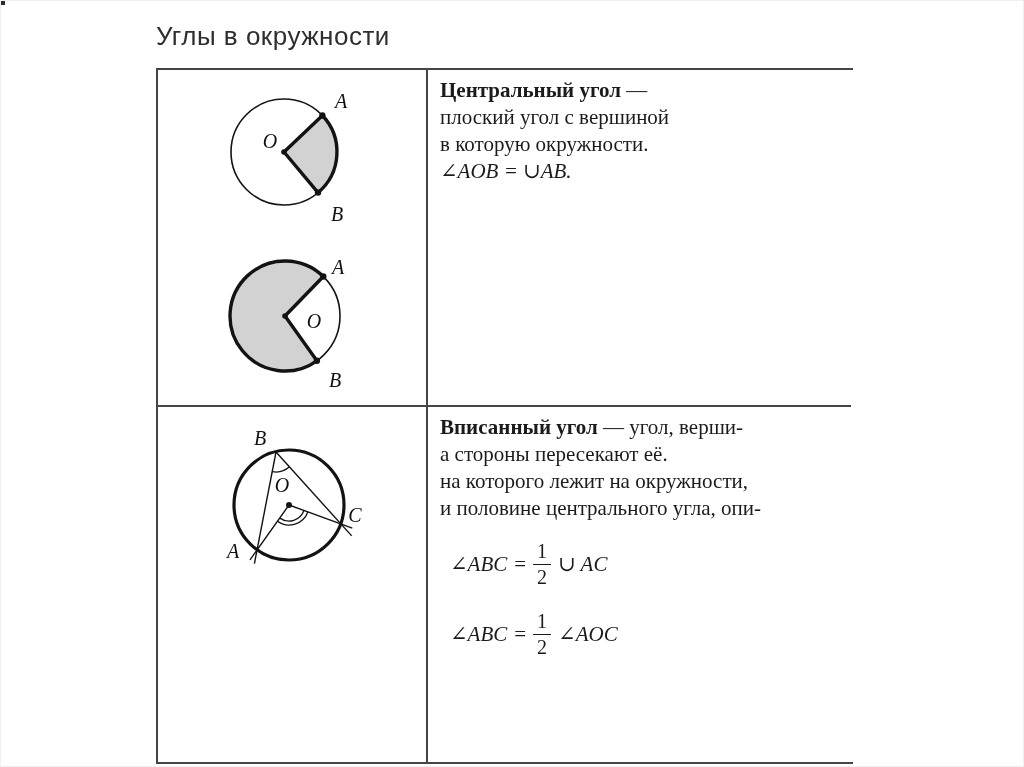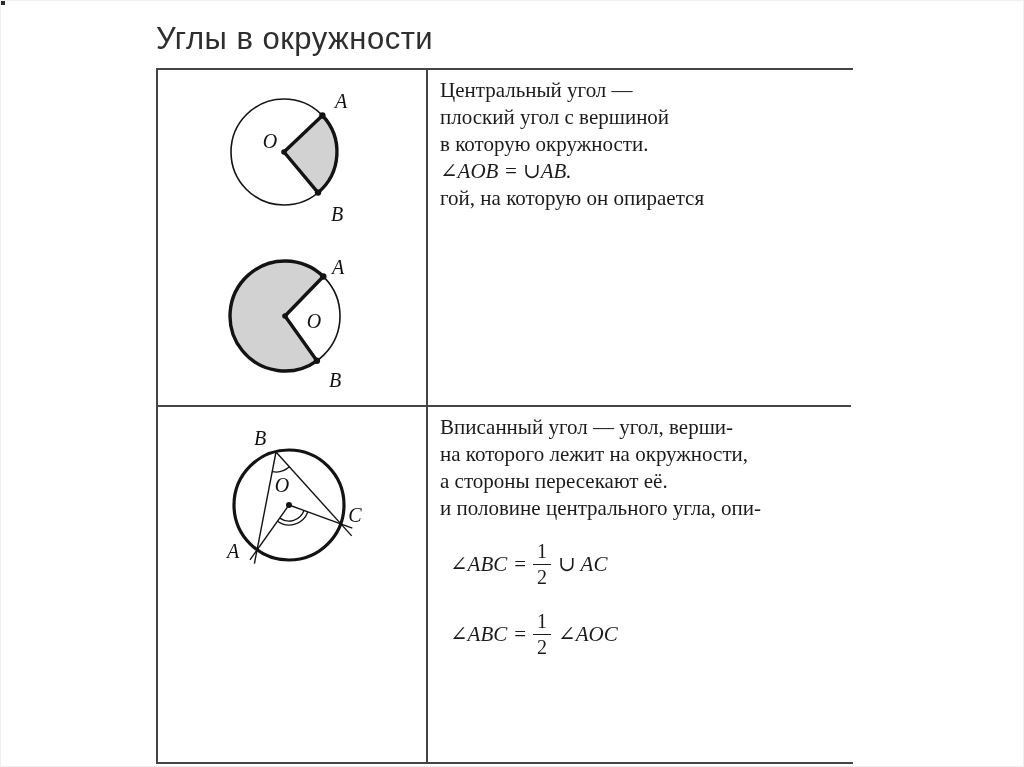--- a/index.html
+++ b/index.html
@@ -5,34 +5,34 @@
   html,body{margin:0;padding:0;background:#fff;}
   #page{
     position:relative;width:1024px;height:767px;background:#ffffff;
     font-family:"Liberation Serif","DejaVu Serif",serif;color:#1b1b1b;
     overflow:hidden;box-sizing:border-box;border:1px solid #f0f0f0;
   }
   #corner-speck{position:absolute;left:0;top:0;width:4px;height:4px;background:#2a2a2a;}
   #slide-title{
     position:absolute;left:155px;top:20px;
     font-family:"Liberation Sans","DejaVu Sans",sans-serif;
-    font-size:31px;letter-spacing:0.5px;color:#2e2e2e;
+    font-size:26px;letter-spacing:0.5px;color:#2e2e2e;
   }
   #info-table{
     position:absolute;left:155px;top:67px;width:697px;height:696px;
     border-top:2px solid #454545;border-left:2px solid #454545;border-bottom:2px solid #454545;
     box-sizing:border-box;display:grid;
     grid-template-columns:270px 423px;grid-template-rows:337px 355px;
   }
   .cell{position:relative;box-sizing:border-box;}
   .cell-diagram{border-right:2px solid #454545;}
   .row-top{border-bottom:2px solid #454545;}
   .cell-text{padding:7px 6px 0 12px;}
   .tline{font-size:21px;line-height:27px;white-space:nowrap;}
-  .tline b{font-weight:normal;margin-top:29px;}
+  .tline b{font-weight:bold;margin-top:29px;}
   .math{font-style:italic;}
   .formula{
     display:flex;align-items:center;gap:7px;font-size:21px;
     margin:14px 0 0 10px;height:56px;
   }
   .formula .lhs,.formula .rhs{font-style:italic;}
   .frac{display:inline-flex;flex-direction:column;align-items:center;line-height:1.15;font-size:20px;}
   .frac .num{padding:0 4px 1px 4px;border-bottom:1.6px solid #1b1b1b;}
   .frac .den{padding-top:1px;}
   svg{display:block;}
@@ -77,21 +77,20 @@
         </g>
       </svg>
     </div>
 
     <div class="cell cell-text row-top">
       <div>
           <div class="tline"><b>Центральный угол</b> —</div>
           <div class="tline">плоский угол с вершиной</div>
           <div class="tline">в которую окружности.</div>
           <div class="tline"><span class="math">∠AOB = ∪AB.</span></div>
-          <div class="tline">гой, на которую он опирается</div>
         </div>
     </div>
 
     <div class="cell cell-diagram">
       <svg width="270" height="353" viewBox="0 0 270 353">
         <circle cx="131" cy="98" r="55" fill="none" stroke="#131313" stroke-width="3.2"></circle>
         <g stroke="#131313" stroke-width="1.4">
           <line x1="118" y1="45" x2="96.4" y2="156.7"></line>
           <line x1="118" y1="45" x2="193.7" y2="128.9"></line>
           <line x1="131" y1="98" x2="92" y2="152.8"></line>
@@ -106,22 +105,22 @@
         <text x="102" y="38" text-anchor="middle">B</text>
         <text x="124" y="85" text-anchor="middle">O</text>
         <text x="75" y="151" text-anchor="middle">A</text>
         <text x="197" y="115" text-anchor="middle">C</text>
       </svg>
     </div>
 
     <div class="cell cell-text">
       <div>
           <div class="tline"><b>Вписанный угол</b> — угол, верши-</div>
+          <div class="tline">а стороны пересекают её.</div>
           <div class="tline">на которого лежит на окружности,</div>
-          <div class="tline">а стороны пересекают её.</div>
           <div class="tline">и половине центрального угла, опи-</div>
         </div>
 
       <div class="formula">
         <span class="lhs">∠ABC</span>
         <span class="eq">=</span>
         <span class="frac">
           <span class="num">1</span>
           <span class="den">2</span>
         </span>

